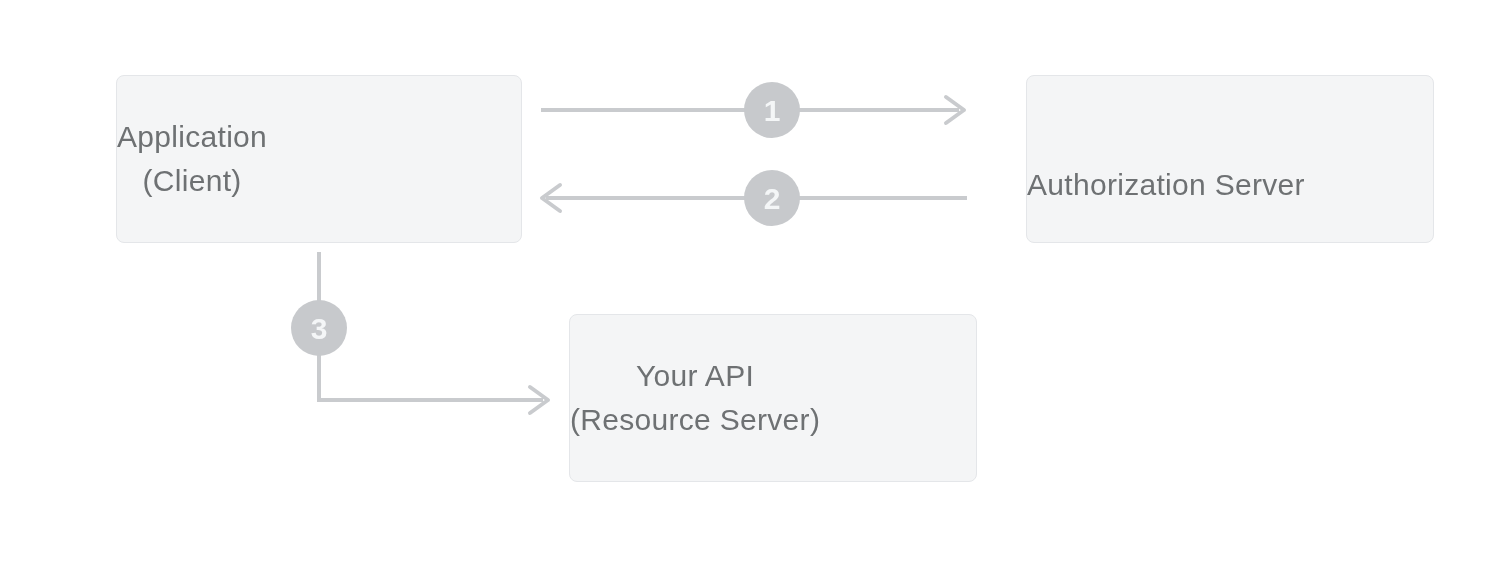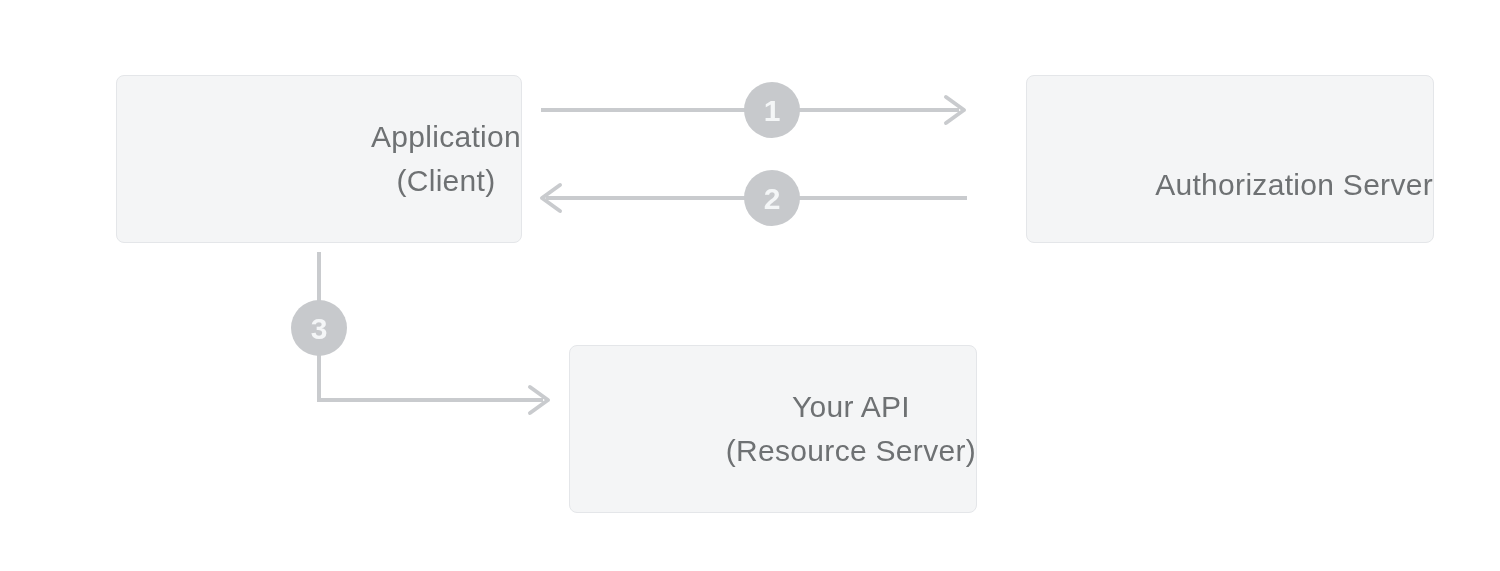--- a/index.html
+++ b/index.html
@@ -54,21 +54,21 @@
     text-anchor: middle;
     dominant-baseline: central;
   }
   .node {
     position: absolute;
     background: var(--node-background);
     border: 1px solid var(--node-border);
     border-radius: 8px;
     display: flex;
     align-items: center;
-    justify-content: flex-end;
+    justify-content: flex-start;
     text-align: center;
   }
   .node-label {
     color: var(--node-text);
     font-size: 30px;
     line-height: 44px;
     letter-spacing: 0.3px;
   }
   .node-label span { display: block; }
   .node.label-low {
@@ -110,20 +110,20 @@
       <span>(Client)</span>
     </div>
   </div>
 
   <div class="node label-low" style="left:1026px; top:75px; width:408px; height:168px;">
     <div class="node-label">
       <span>Authorization Server</span>
     </div>
   </div>
 
-  <div class="node" style="left:569px; top:314px; width:408px; height:168px;margin-top:31px;">
+  <div class="node" style="left:569px; top:314px; width:408px; height:168px;">
     <div class="node-label">
       <span>Your API</span>
       <span>(Resource Server)</span>
     </div>
   </div>
 
 </div>
 
 </body></html>

